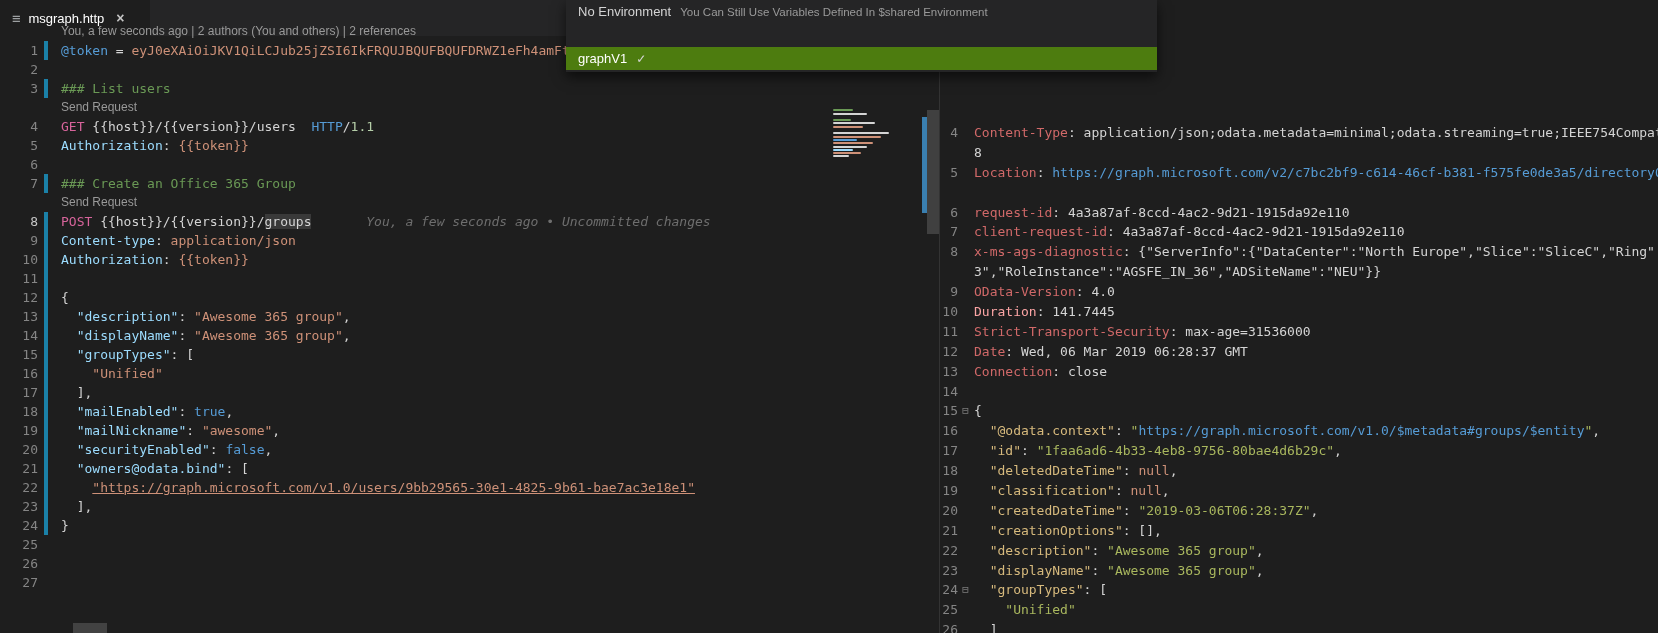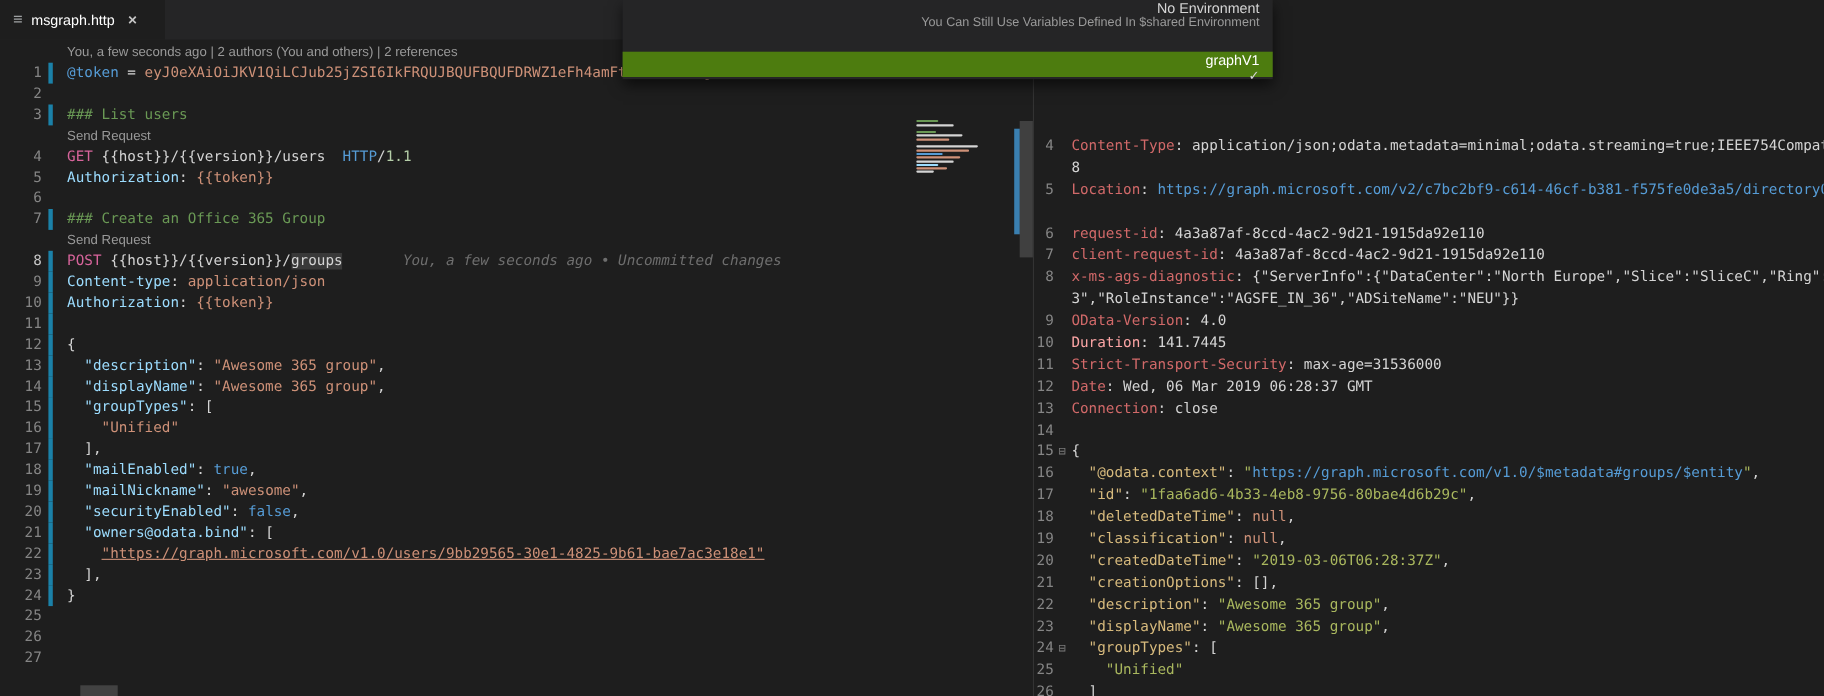--- a/index.html
+++ b/index.html
@@ -8,21 +8,21 @@
 
   
   .tabbar{position:absolute;left:0;top:0;width:940px;height:36px;background:#252526;}
   .tab{position:absolute;left:0;top:0;height:36px;min-width:150px;background:#1e1e1e;
     display:flex;align-items:center;padding:0 12px;box-sizing:border-box;cursor:pointer;}
   .tab .ticon{color:#9da0a2;font-size:14px;margin-right:8px;font-family:"DejaVu Sans Mono",monospace;}
   .tab .tlabel{color:#ffffff;font-size:13px;}
   .tab .tclose{color:#c5c5c5;font-size:14px;margin-left:12px;font-weight:bold;}
 
   
-  .editor-left{position:absolute;left:0;top:36px;width:830px;height:597px;overflow:hidden;}
+  .editor-left{position:absolute;left:0;top:20px;width:830px;height:597px;overflow:hidden;}
   .lines{padding-top:2px;}
   .row{display:flex;height:19px;line-height:19px;font-family:"DejaVu Sans Mono",monospace;font-size:13px;}
   .ln{display:inline-block;width:38px;text-align:right;color:#858585;flex:none;}
   .ln.active{color:#c6c6c6;}
   .bar{display:inline-block;width:4px;height:19px;margin-left:6px;flex:none;}
   .bar.on{background:#1b81a8;}
   .code{white-space:pre;padding-left:13px;color:#d4d4d4;}
   .code.lens{font-family:"Liberation Sans",sans-serif;font-size:12px;cursor:pointer;}
   .tok-strlink{text-decoration:underline;}
   .tok-blame{font-style:italic;}
@@ -43,21 +43,21 @@
   .fold{display:inline-block;width:15px;text-align:center;color:#7b7b7b;font-size:11px;flex:none;cursor:pointer;}
   .editor-right .code{padding-left:1px;}
 
   
   .quickpick{position:absolute;left:566px;top:0;width:591px;background:#252526;z-index:20;
     box-shadow:0 5px 12px rgba(0,0,0,.6);padding-bottom:2px;}
   .qp-inputwrap{padding:6px 6px 4px 6px;}
   .qp-input{width:100%;box-sizing:border-box;height:27px;background:#3c3c3c;border:1px solid #5b84ad;
     color:#cccccc;font-size:13px;padding:0 8px;outline:none;font-family:"Liberation Sans",sans-serif;}
   .qp-input::placeholder{color:#8a8a8a;}
-  .qp-item{height:23px;display:flex;align-items:flex-end;padding:0 12px;font-size:13px;color:#d4d4d4;cursor:pointer;flex-direction:column;}
+  .qp-item{height:23px;display:flex;align-items:center;padding:0 12px;font-size:13px;color:#d4d4d4;cursor:pointer;}
   .qp-item.focused{background:#4d7c0f;color:#ffffff;margin-top:24px;}
   .qp-detail{font-size:11.5px;color:#9a9a9a;margin-left:9px;}
   .qp-check{margin-left:9px;color:#d4d4d4;font-size:12px;}
 </style>
 </head>
 <body>
 
 <div class="workbench">
 
   <div class="tabbar">

